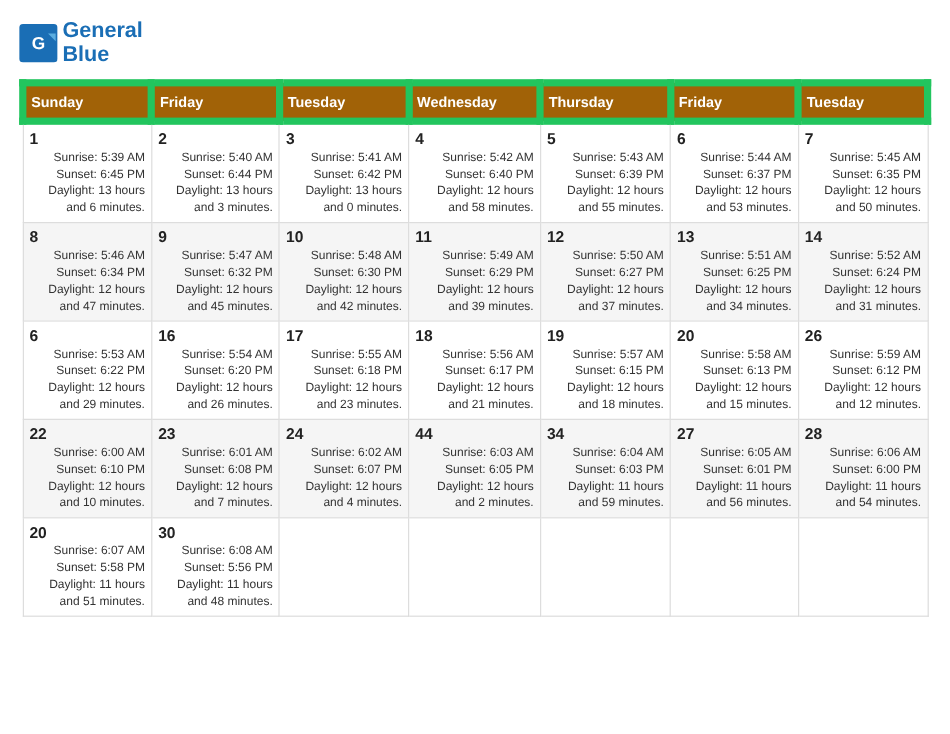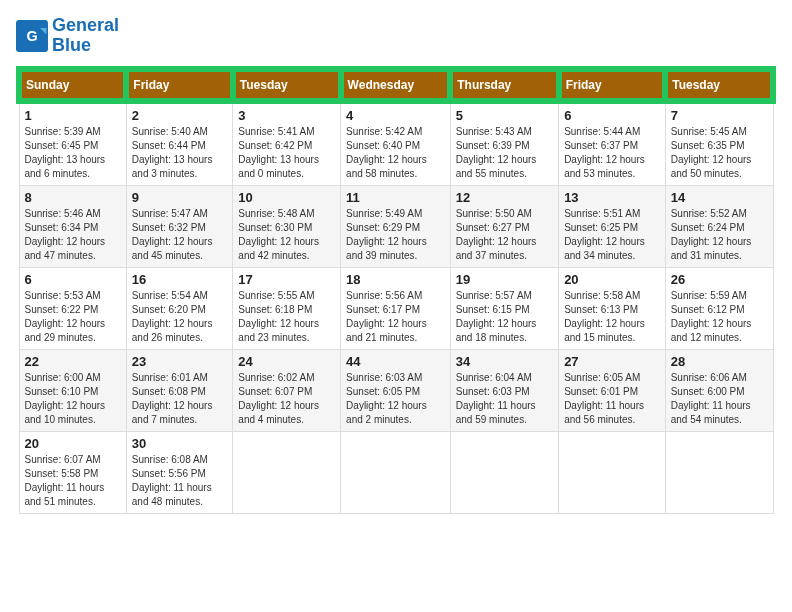--- a/index.html
+++ b/index.html
@@ -73,20 +73,21 @@
       font-size: 13px;
       font-weight: bold;
       color: #222;
       display: block;
       margin-bottom: 2px;
     }
     .day-info {
       font-size: 10px;
       color: #333;
       line-height: 1.4;
+      text-align: right;
     }
     .empty-cell {
       background: #fff !important;
     }
   </style>
 </head>
 <body>
 
 <div class="header">
   <div class="logo">

